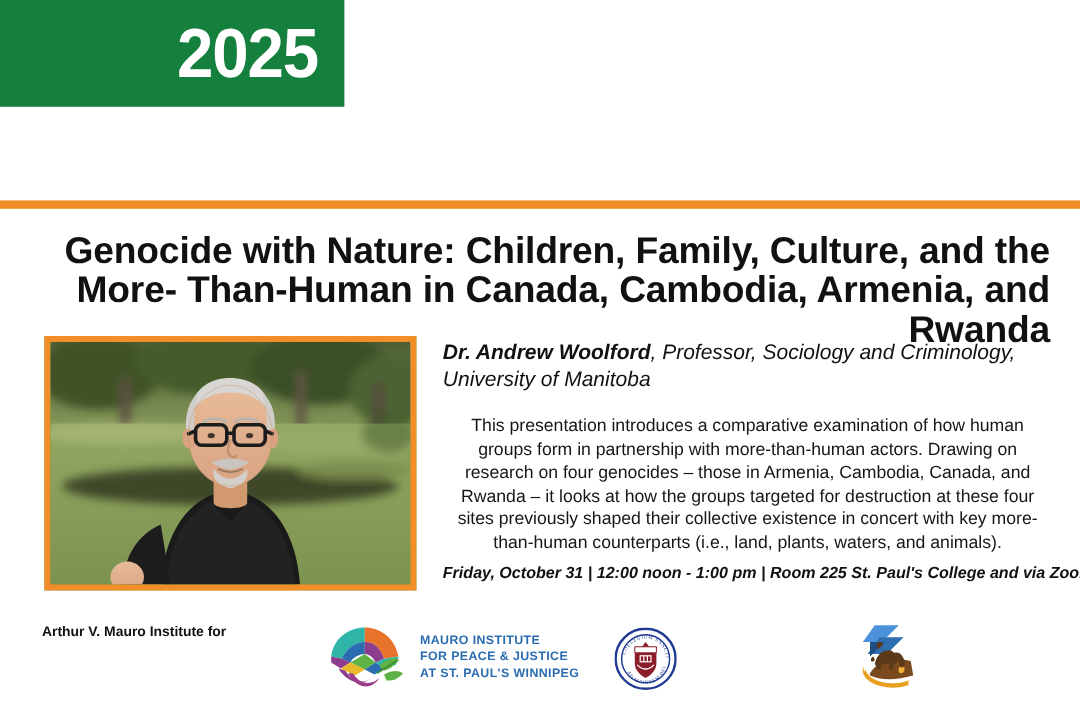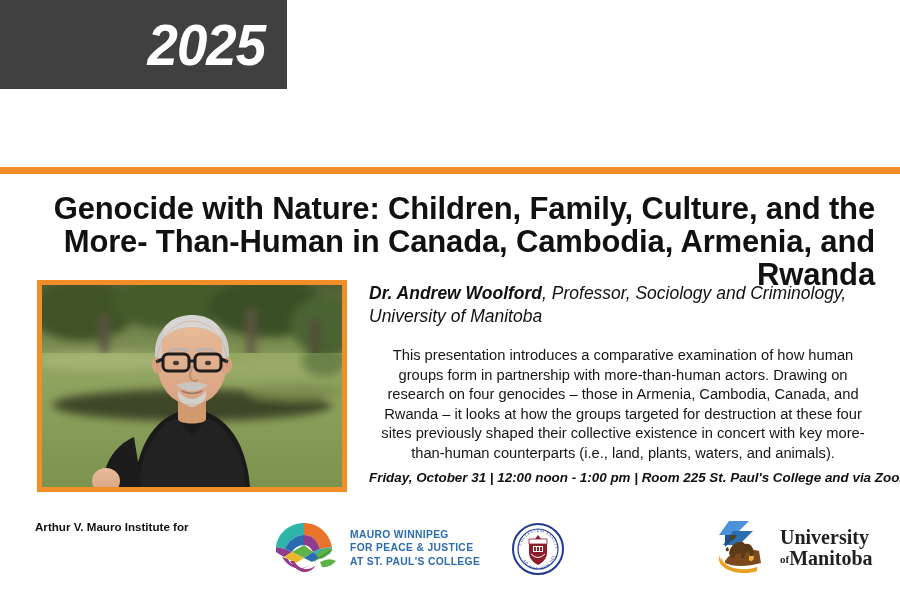--- a/index.html
+++ b/index.html
@@ -106,21 +106,21 @@
   .uofm-l1{font-size:20px;line-height:21px;}
   .uofm-l2{font-size:20px;line-height:21px;}
   .uofm-of{font-size:11px;vertical-align:2px;}
 </style>
 </head>
 <body>
 
 <div class="poster">
 
   <div class="header">
-    <div class="year-block" style="background: #404040; font-style: italic;">
+    <div class="year-block" style="background: #15803d;">
       <span class="year-text">2025</span>
     </div>
     <div class="header-rule" style="background: rgb(241, 142, 39);"></div>
   </div>
 
   <div class="lecture-title">
     <span>Genocide with Nature: Children, Family, Culture, and the More-</span>
     <span>Than-Human in Canada, Cambodia, Armenia, and Rwanda</span>
   </div>
 
@@ -246,23 +246,23 @@
             <path d="M20 40 C28 54 40 54 46 44 C40 50 30 50 24 40 Z" fill="#9B3B8C"></path>
 
             <g fill="#5FB246">
               <path d="M46 34 q8 -8 16 -6 q-4 8 -12 10 z"></path>
               <path d="M50 41 q9 -5 16 -1 q-6 7 -14 6 z"></path>
               <path d="M44 40 L62 29" stroke="#3F8F33" stroke-width="1.4" fill="none"></path>
             </g>
           </g>
         </svg>
         <div class="mauro-words">
-          <div>MAURO WINNIPEG</div>
+          <div>MAURO INSTITUTE</div>
           <div>FOR PEACE &amp; JUSTICE</div>
-          <div>AT ST. PAUL'S COLLEGE</div>
+          <div>AT ST. PAUL'S WINNIPEG</div>
         </div>
       </div>
     </div>
 
     <div class="logo logo-spc">
       <div class="lockup">
         <svg width="52" height="52" viewBox="0 0 52 52">
           <circle cx="26" cy="26" r="25" fill="#ffffff" stroke="#1F3A93" stroke-width="2"></circle>
           <circle cx="26" cy="26" r="20" fill="#ffffff" stroke="#1F3A93" stroke-width="1.2"></circle>
           <path id="ringtop" d="M26 8 m-17 18 a17 17 0 1 1 34 0" fill="none"></path>
@@ -302,21 +302,17 @@
           <path d="M10 44 C16 34 30 30 44 34 L46 46 C32 50 18 50 10 46 Z" fill="#7A4A1E"></path>
 
           <path d="M37 36 q3 4 1 7 q-2 2 -4 0 q-1 -4 3 -7 z" fill="#F2B134"></path>
 
           <g fill="#5A3A17">
             <path d="M14 36 q2 -10 10 -11 q4 -1 6 2 q5 -1 7 3 q3 4 1 9 l-3 0 l-1 -5 l-4 2 l-1 5 l-3 0 l0 -5 l-6 1 l-1 4 l-3 0 z"></path>
             <path d="M17 24 q-3 -4 0 -6 q3 -1 4 2 z"></path>
             <path d="M13 30 q-3 1 -2 4 q2 1 3 -1 z"></path>
           </g>
         </svg>
-        <div class="uofm-words">
-          <div class="uofm-l1">University</div>
-          <div class="uofm-l2"><span class="uofm-of">of</span><span>Manitoba</span></div>
-        </div>
       </div>
     </div>
 
   </div>
 </div>
 
 </body></html>

